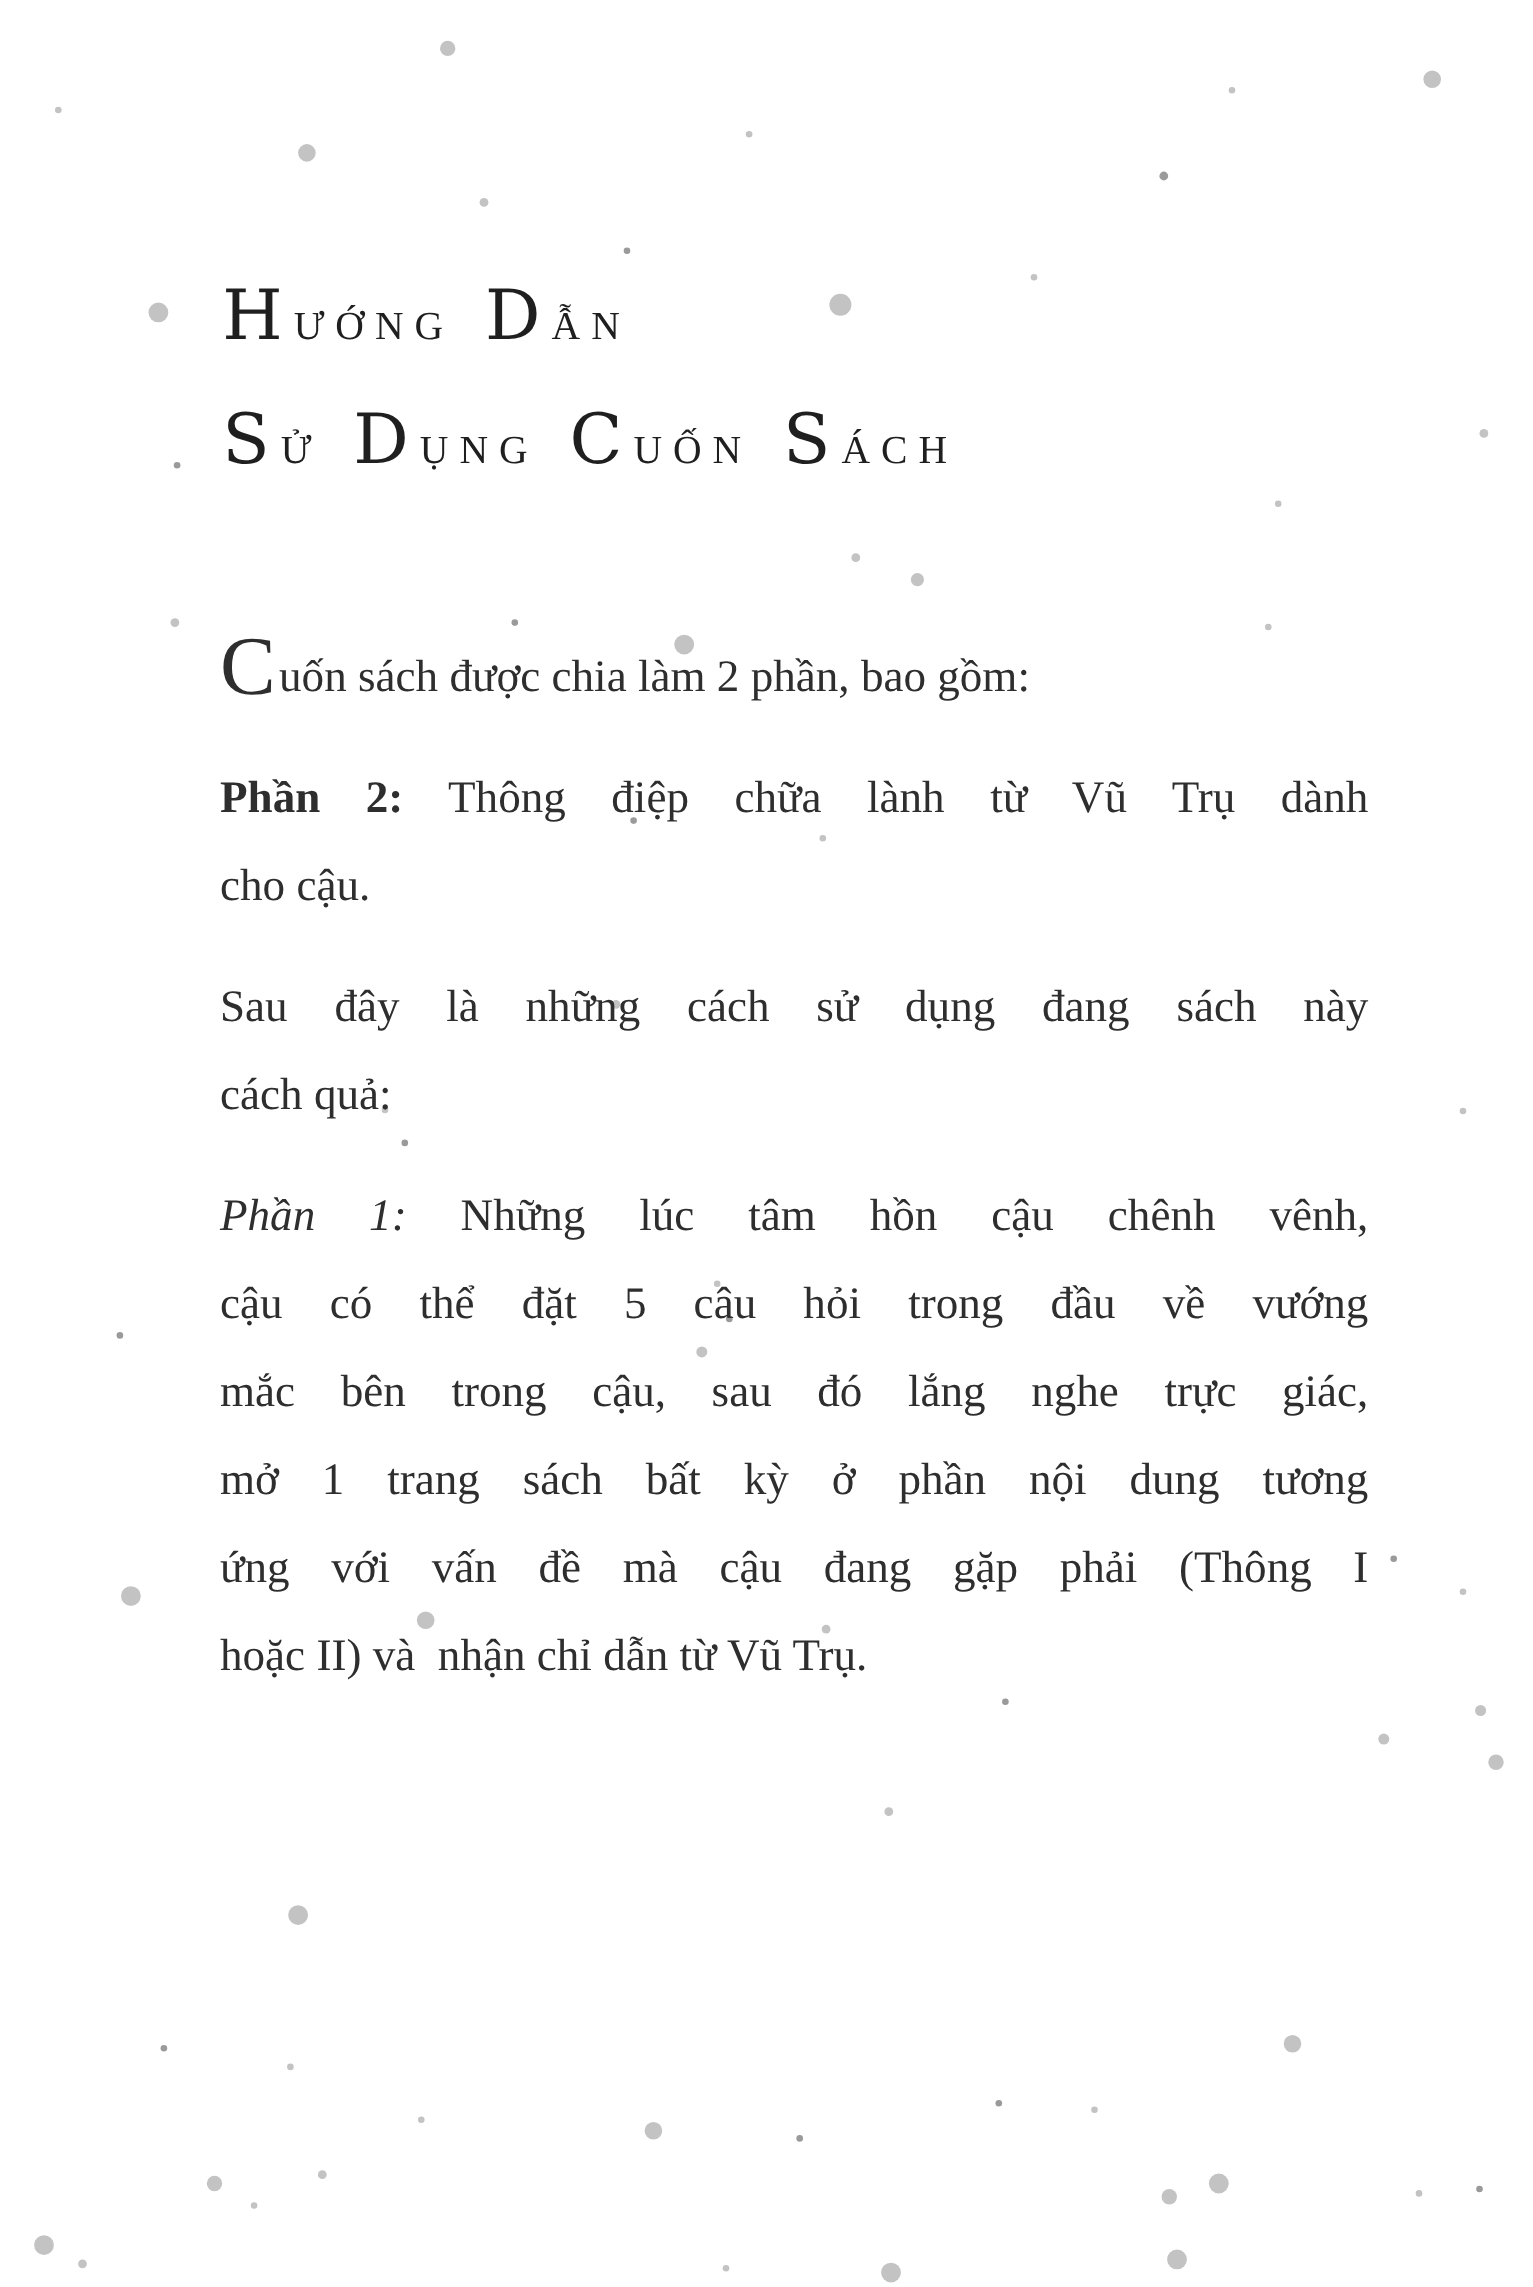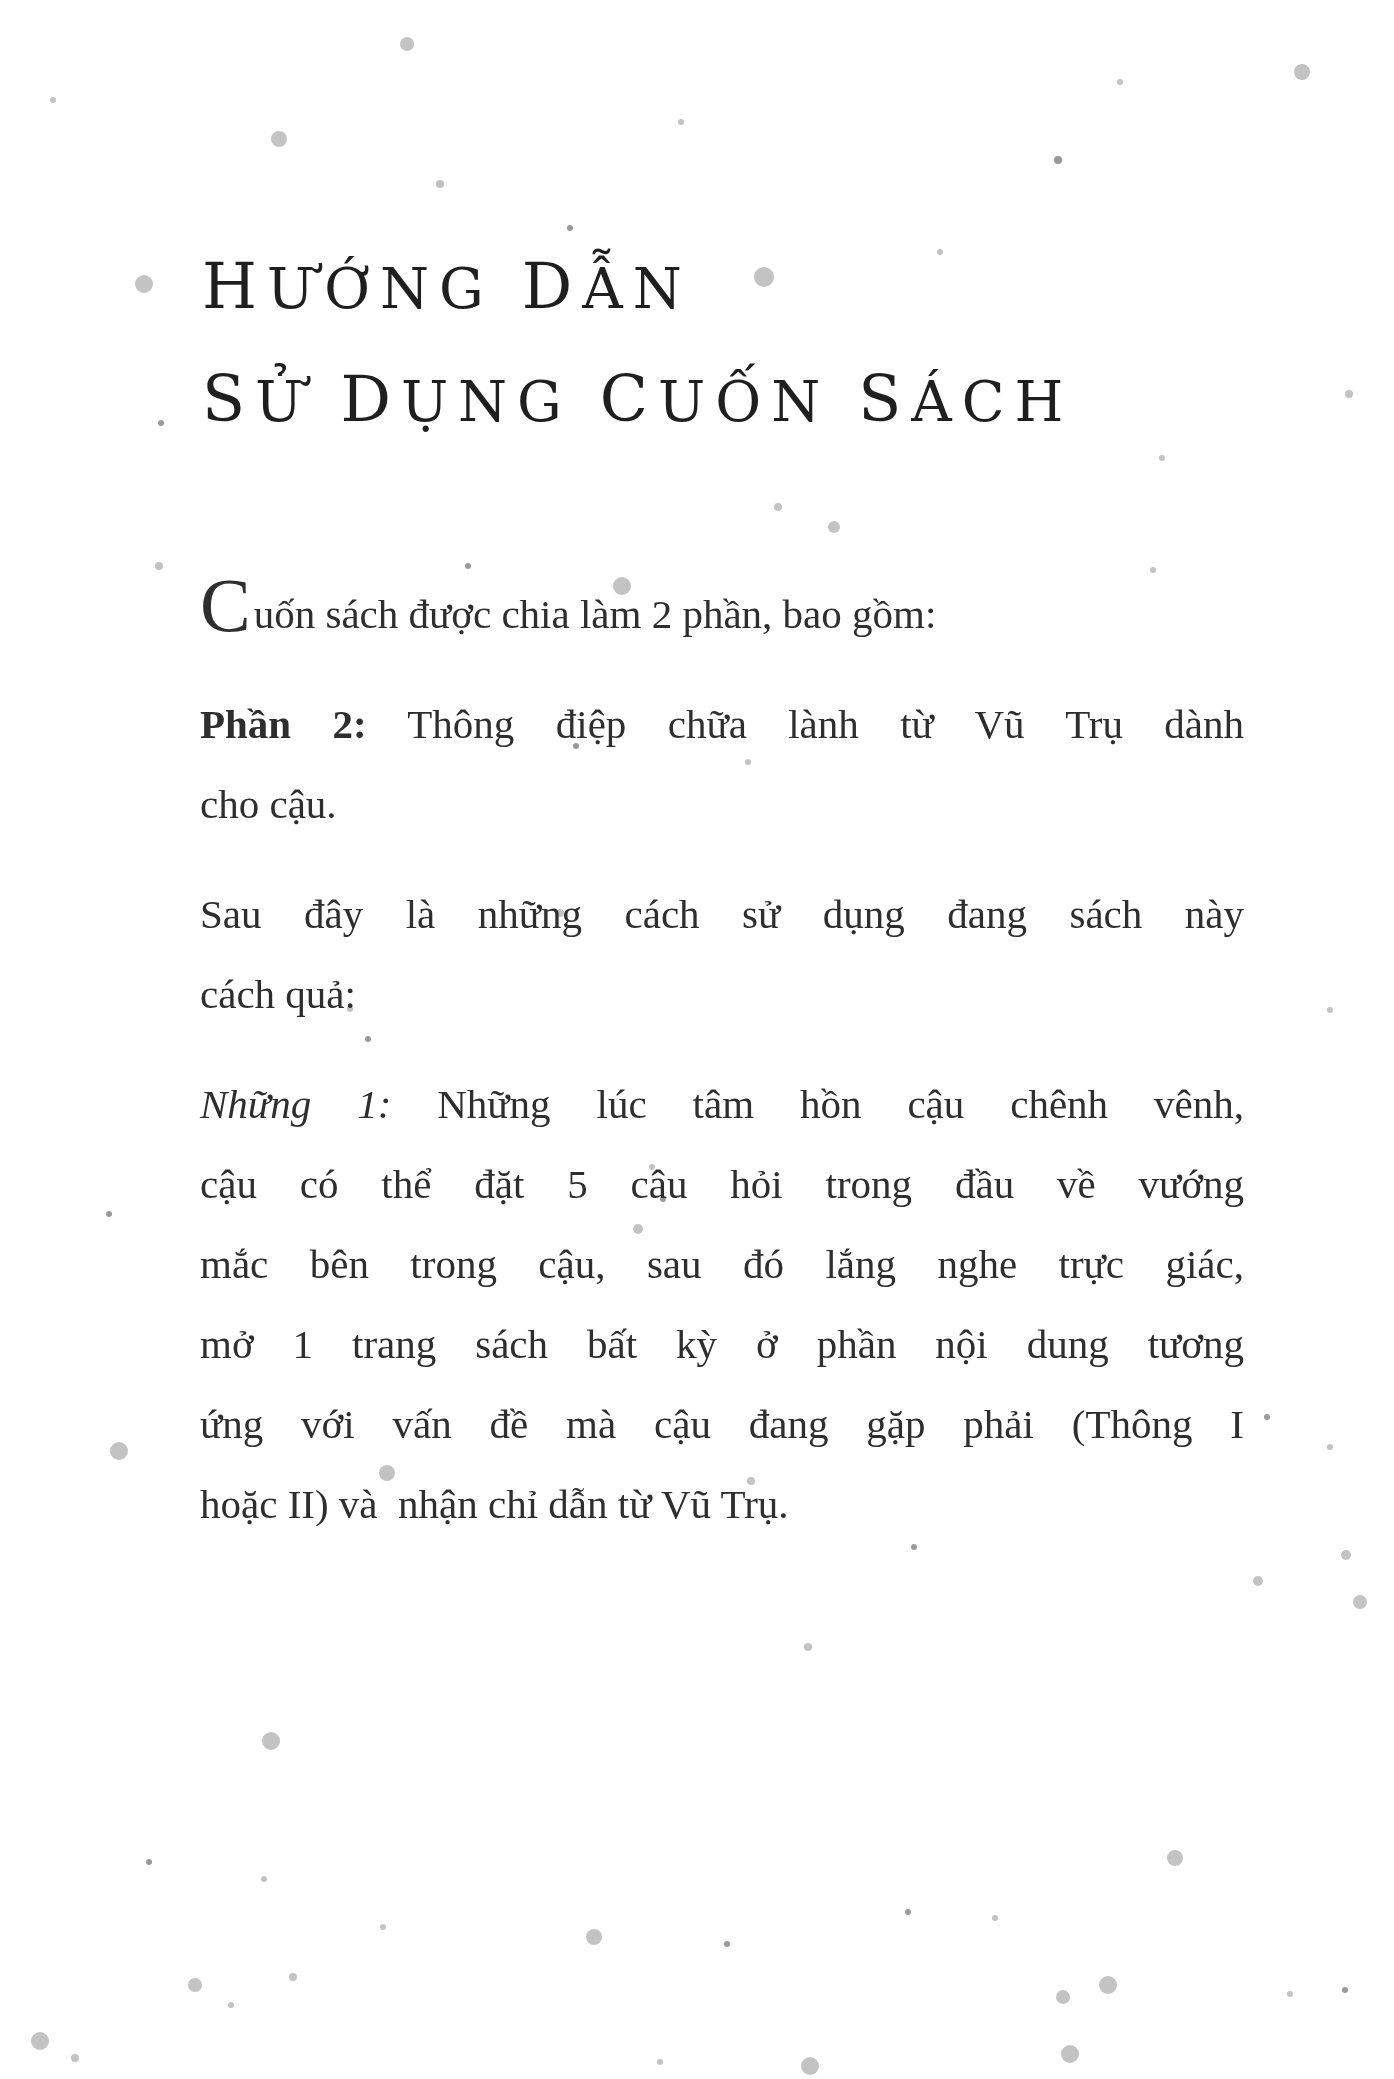--- a/index.html
+++ b/index.html
@@ -15,21 +15,21 @@
   .title {
     position:absolute; left:202px; top:230px; z-index:2;
     color:#1f1f1f;
     font-family:"DejaVu Serif","Liberation Serif",serif;
     white-space:nowrap;
   }
   .title-line { line-height:113px; height:113px; letter-spacing:10px; }
   .title-word { margin-right:28px; }
   .title-word:last-child { margin-right:0; }
   .initial { font-size:63px; }
-  .rest { font-size:56px; }
+  .rest { font-size:36px;font-family:Liberation Serif, serif; }
   
   .bodytext {
     position:absolute; left:200px; top:574px; width:1044px; z-index:2;
     color:#2e2e2e; font-size:41px;
   }
   .paragraph { margin:0 0 30px 0;font-family:Liberation Serif, serif; }
   .line { line-height:80px; text-align:justify; text-align-last:justify; }
   .line.lastline { text-align-last:left; }
   .prefix.bold { font-weight:bold; }
   .prefix.italic { font-style:italic; }
@@ -116,21 +116,21 @@
       </div>
       <div class="paragraph">
         <div class="line"><span class="prefix bold">Phần 2:</span> Thông điệp chữa lành từ Vũ Trụ dành</div>
         <div class="line lastline">cho cậu.</div>
       </div>
       <div class="paragraph">
         <div class="line">Sau đây là những cách sử dụng đang sách này</div>
         <div class="line lastline">cách quả:</div>
       </div>
       <div class="paragraph">
-        <div class="line"><span class="prefix italic">Những 1:</span> Những lúc tâm hồn cậu chênh vênh,</div>
+        <div class="line"><span class="prefix italic">Phần 1:</span> Những lúc tâm hồn cậu chênh vênh,</div>
         <div class="line">cậu có thể đặt 5 câu hỏi trong đầu về vướng</div>
         <div class="line">mắc bên trong cậu, sau đó lắng nghe trực giác,</div>
         <div class="line">mở 1 trang sách bất kỳ ở phần nội dung tương</div>
         <div class="line">ứng với vấn đề mà cậu đang gặp phải (Thông I</div>
         <div class="line lastline">hoặc II) và&nbsp; nhận chỉ dẫn từ Vũ Trụ.</div>
       </div>
     </div>
 </div>
 
 </body></html>

